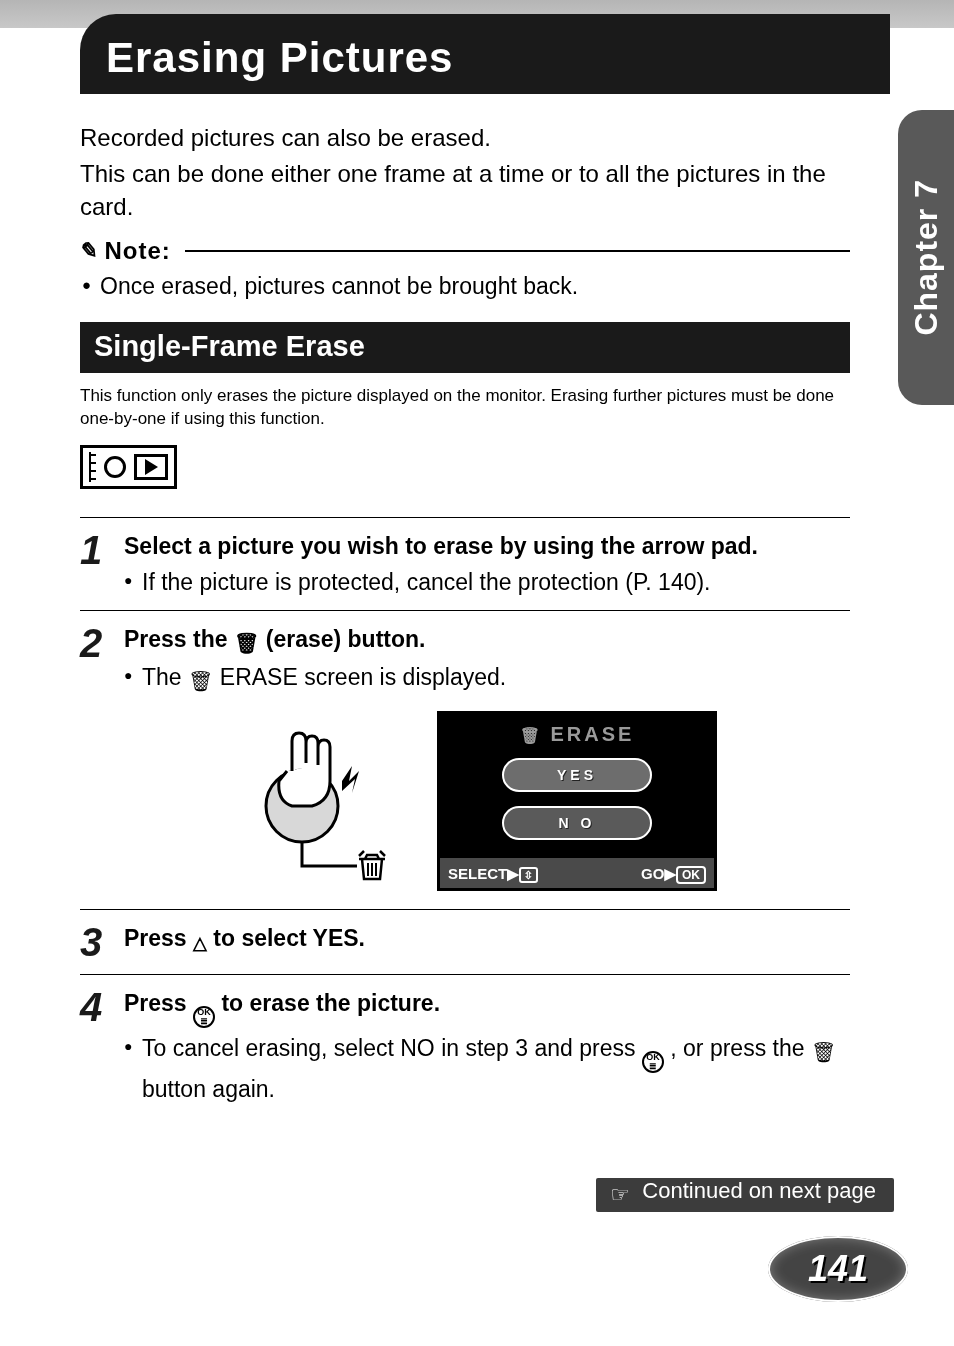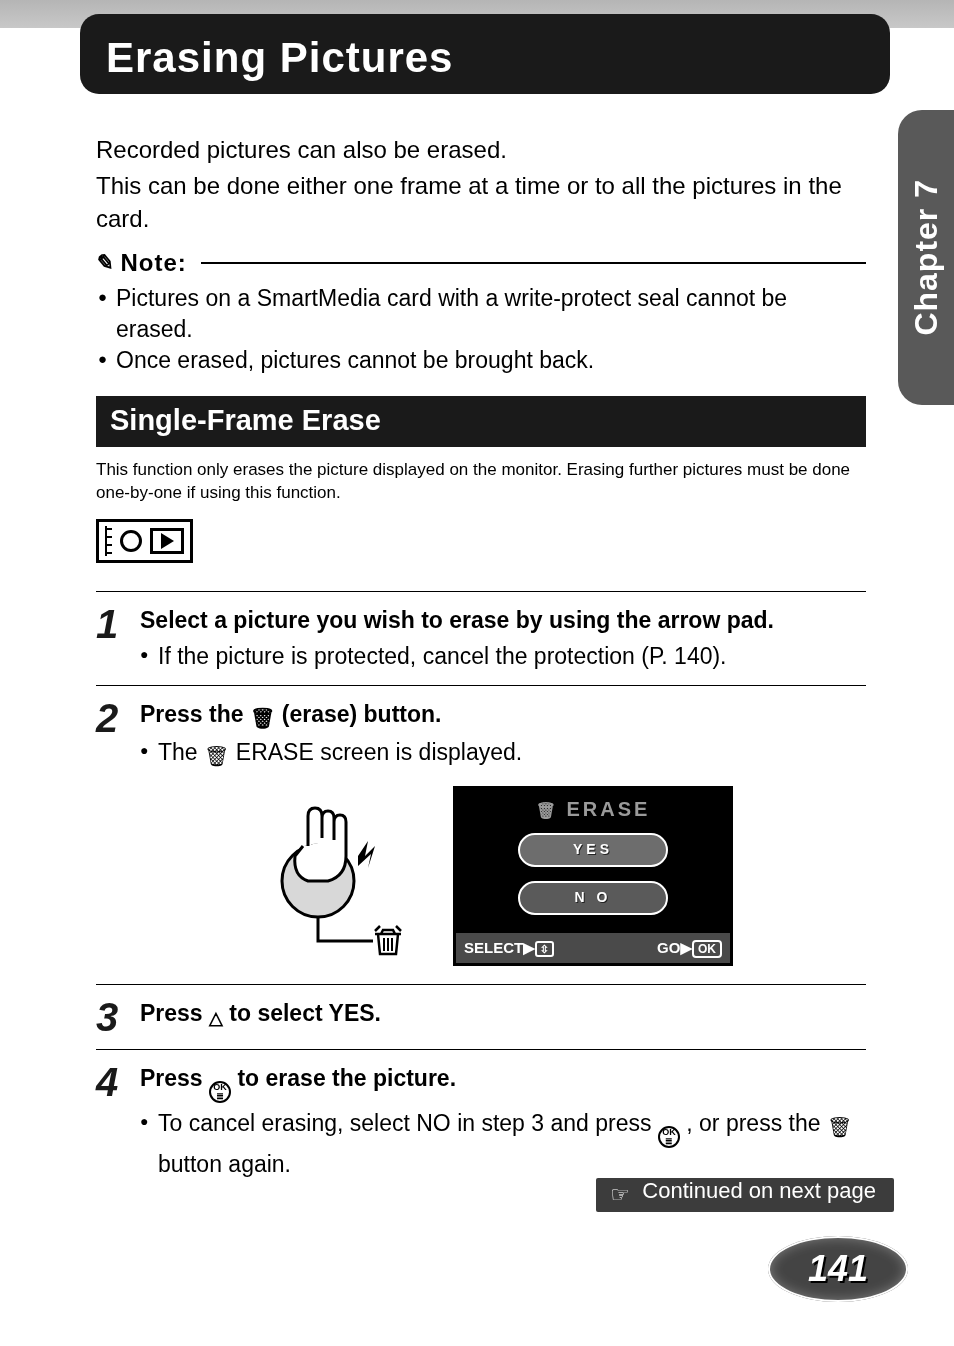--- a/index.html
+++ b/index.html
@@ -4,24 +4,24 @@
   <style>
     * { box-sizing: border-box; margin: 0; padding: 0; }
     html, body { width: 954px; height: 1346px; background: #fff; font-family: Arial, Helvetica, sans-serif; color: #000; }
     .page { position: relative; width: 954px; height: 1346px; }
     
     .topbar { position: absolute; left: 0; top: 0; width: 954px; height: 28px; background: linear-gradient(#b5b5b5,#c8c8c8); }
     
     .sidetab { position: absolute; right: 0; top: 110px; width: 56px; height: 295px; background: #595959; border-radius: 24px 0 0 24px; display:flex; align-items:center; justify-content:center; }
     .sidetab-text { color: #fff; font-weight: bold; font-size: 32px; writing-mode: vertical-rl; transform: rotate(180deg); letter-spacing: 1px; }
     
-    .banner { position: absolute; left: 80px; top: 14px; width: 810px; height: 80px; background: #1a1a1a; border-top-left-radius: 36px; border-radius: 19px; }
+    .banner { position: absolute; left: 80px; top: 14px; width: 810px; height: 80px; background: #1a1a1a; border-top-left-radius: 36px; }
     .banner-title { color: #fff; font-weight: 900; font-size: 42px; padding: 20px 0 0 26px; letter-spacing: 1px; }
     
-    .content { position: absolute; left: 96px; top: 122px; width: 770px; margin-top: 12px; }
+    .content { position: absolute; left: 80px; top: 122px; width: 770px; }
     .intro { font-size: 24px; line-height: 1.35; }
     .intro p { margin-bottom: 4px; }
     
     .note-header { margin-top: 14px; display:flex; align-items:center; gap:6px; }
     .note-icon { font-size: 22px; font-weight: 900; transform: skewX(-10deg); }
     .note-label { font-size: 24px; font-weight: 900; letter-spacing: 1px; }
     .note-rule { flex: 1; height: 2px; background: #000; margin-left: 8px; }
     .bullets { margin-top: 6px; padding-left: 2px; }
     .bullets li { list-style: none; font-size: 23px; line-height: 1.35; position: relative; padding-left: 18px; }
     .bullets li::before { content: "●"; position: absolute; left: 0; top: 0; font-size: 15px; line-height: 28px; }
@@ -95,21 +95,20 @@
       <p>Recorded pictures can also be erased.</p>
       <p>This can be done either one frame at a time or to all the pictures in the card.</p>
     </div>
 
     <div class="note-header">
       <span class="note-icon">✎</span>
       <span class="note-label">Note:</span>
       <span class="note-rule"></span>
     </div>
     <ul class="bullets">
-      <li>Pictures on a SmartMedia card with a write-protect seal cannot be erased.</li>
       <li>Once erased, pictures cannot be brought back.</li>
     </ul>
 
     <div class="subbar">Single-Frame Erase</div>
     <div class="subdesc">This function only erases the picture displayed on the monitor. Erasing further pictures must be done one-by-one if using this function.</div>
 
     <div class="mode-icons">
       <div class="mode-box">
         <span class="tick"></span>
         <span class="circ"></span>

